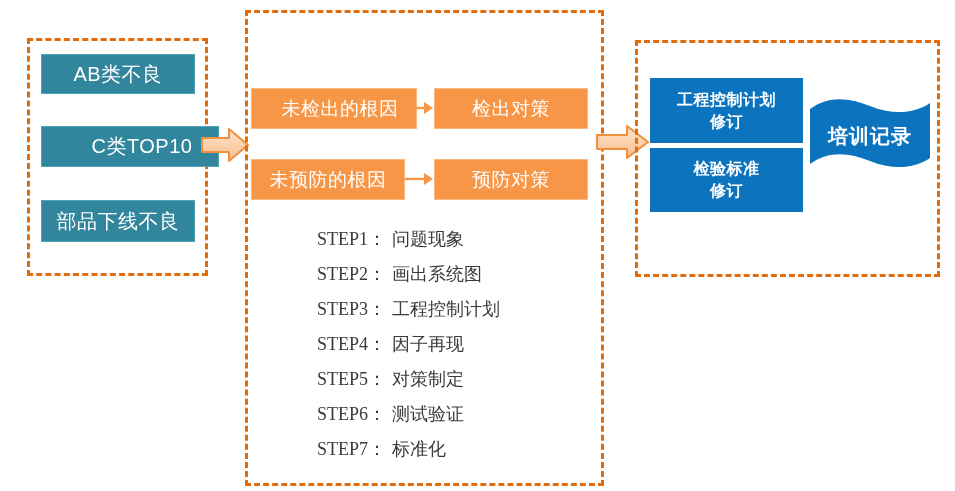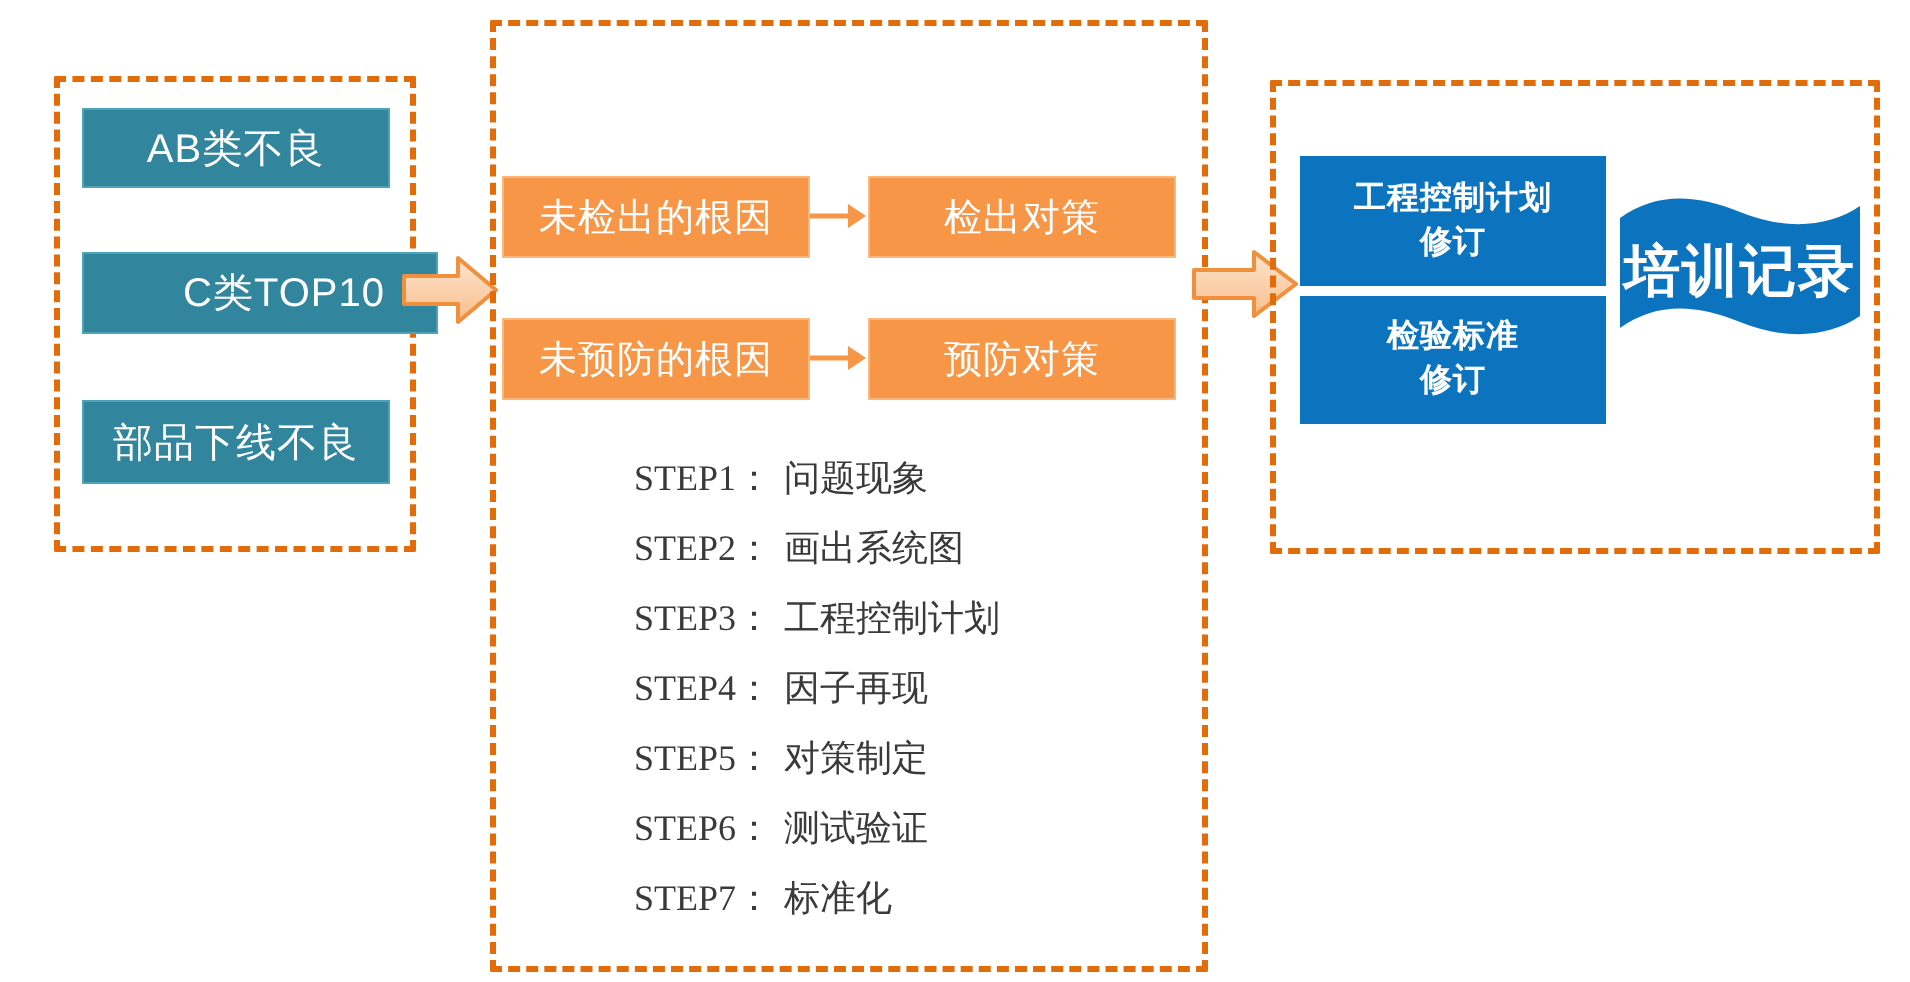--- a/index.html
+++ b/index.html
@@ -47,21 +47,21 @@
     background: #F79646;
     border: 1px solid #FAB77E;
     color: #ffffff;
     font-size: 19px;
     font-weight: 500;
     display: flex;
     align-items: center;
     justify-content: center;
     letter-spacing: 0.5px;
   }
-  .ob-cause-1  { left: 251px; top: 88px;  width: 152px; height: 39px; }
+  .ob-cause-1  { left: 251px; top: 88px;  width: 152px; height: 39px; padding-left: 12px; }
   .ob-action-1 { left: 434px; top: 88px;  width: 152px; height: 39px; }
   .ob-cause-2  { left: 251px; top: 159px; width: 152px; height: 39px; }
   .ob-action-2 { left: 434px; top: 159px; width: 152px; height: 39px; }
 
   
   .blue-box {
     position: absolute;
     background: #0C74BE;
     color: #ffffff;
     font-size: 16px;
@@ -76,21 +76,21 @@
   }
   .blue-1 { left: 650px; top: 78px;  width: 153px; height: 65px; }
   .blue-2 { left: 650px; top: 148px; width: 153px; height: 64px; }
 
   
   .flag-wrap { left: 806px; top: 94px; width: 128px; height: 82px; }
   .flag-label {
     position: absolute;
     left: 812px; top: 119px; width: 116px; height: 34px;
     color: #ffffff;
-    font-size: 28px;
+    font-size: 20px;
     font-weight: bold;
     display: flex;
     align-items: center;
     justify-content: center;
     letter-spacing: 1px;
   }
 
   
   .big-arrow-1 { left: 201px; top: 127px; }
   .big-arrow-2 { left: 596px; top: 124px; }

